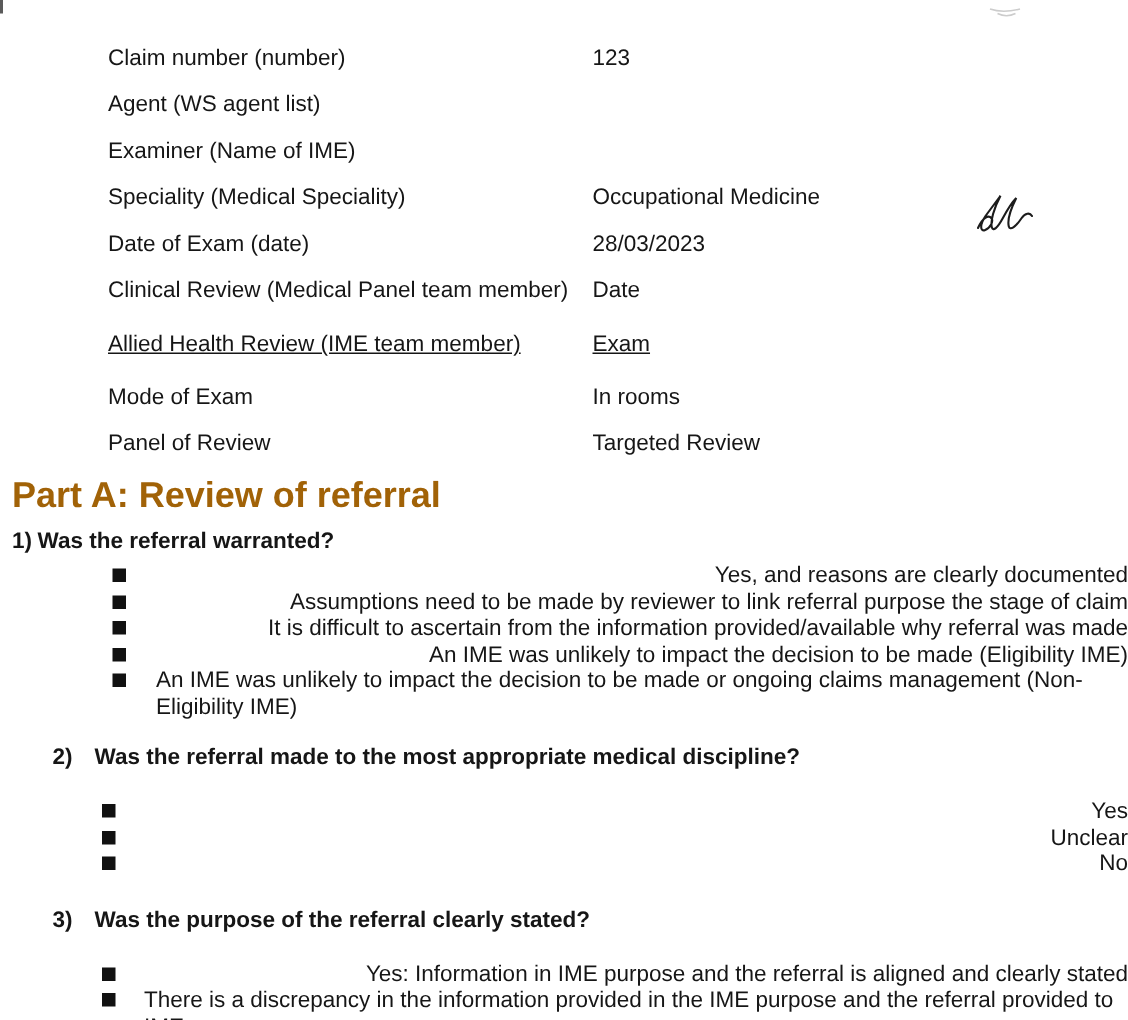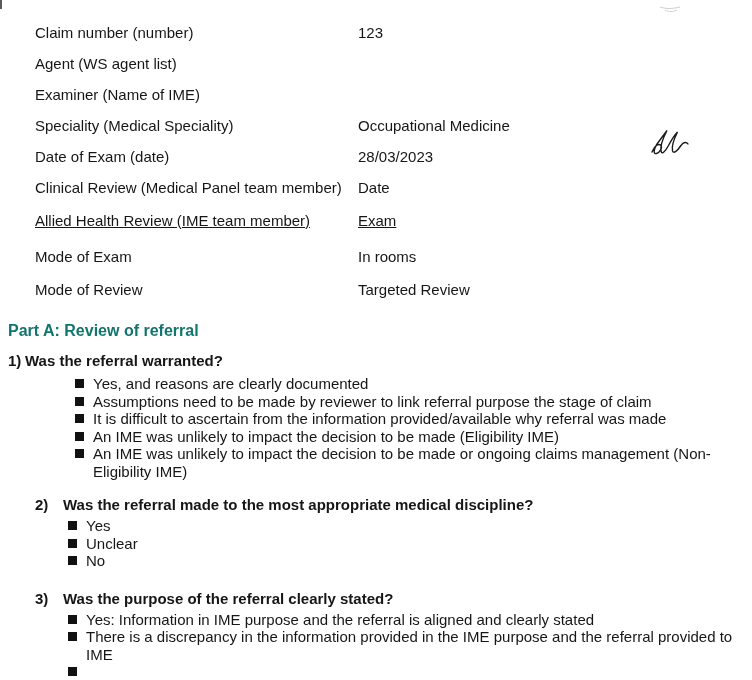--- a/index.html
+++ b/index.html
@@ -7,47 +7,47 @@
     width:752px; height:680px; background:#ffffff; overflow:hidden;
     position:relative; color:#161616;
     font-family:"Liberation Sans","DejaVu Sans",sans-serif;
   }
   
   .edge-mark { position:absolute; left:0; top:0; width:2px; height:9px; background:#5a5a5a; }
   .hand-artifact { position:absolute; left:656px; top:0; width:30px; height:8px; opacity:.5; }
 
   
   .form-section { padding:17px 0 0 35px; }
-  .form-row { display:flex; align-items:center; height:31px; font-size:15px; line-height:18px; }
+  .form-row { display:flex; align-items:flex-end; height:31px; font-size:15px; line-height:18px;margin-left:37px; }
   .form-row.h36 { height:36px;text-decoration:underline; }
   .form-row.h35 { height:35px; }
   .form-label { width:323px; flex:0 0 323px; }
   .form-value { flex:1; }
 
   
   .signature { position:absolute; left:648px; top:128px; width:44px; height:32px; }
   .signature svg { display:block; }
 
   
-  .part-a-title { margin:14px 0 0 8px; font-size:16px; line-height:24px; font-weight:bold; color:#0f766e; }
+  .part-a-title { margin:14px 0 0 8px; font-size:24px; line-height:24px; font-weight:bold; color:#a16207; }
 
   .question { font-size:15px; }
   .q1 { margin:9px 0 0 8px; }
   .q23 { margin-left:35px; }
   .q2 { margin-top:16px; }
   .q3 { margin-top:20px; }
 
   .q-heading { display:flex; font-weight:bold; line-height:18px; }
   .q1 .q-num { flex:0 0 17px; width:17px; }
   .q23 .q-num { flex:0 0 28px; width:28px; }
 
   .options { margin:5px 0 0 0; padding:0; list-style:none; }
   .q1 .options { margin-left:67px; }
-  .q23 .options { margin-left:33px; margin-top:3px; }
-  .opt { display:flex; line-height:17.5px; }
+  .q23 .options { margin-left:33px; margin-top:18px; }
+  .opt { display:flex; line-height:17.5px;justify-content:space-between; }
   .bullet { flex:0 0 9px; width:9px; height:9px; background:#111; margin:4px 9px 0 0; }
   .opt-text { max-width:648px; }
   .q23 .opt-text { max-width:656px; }
 </style>
 </head>
 <body>
 
 <div class="edge-mark"></div>
 <div class="hand-artifact">
   <svg width="30" height="8" viewBox="0 0 30 8">
@@ -80,21 +80,21 @@
   </div>
   <div class="form-row h36">
     <span class="form-label">Allied Health Review (IME team member)</span>
     <span class="form-value">Exam</span>
   </div>
   <div class="form-row h35">
     <span class="form-label">Mode of Exam</span>
     <span class="form-value">In rooms</span>
   </div>
   <div class="form-row">
-    <span class="form-label">Mode of Review</span>
+    <span class="form-label">Panel of Review</span>
     <span class="form-value">Targeted Review</span>
   </div>
 </div>
 
 <div class="signature" title="">
   <svg width="44" height="32" viewBox="0 0 44 32">
     <path d="M4,24 C7,17 11,15 13,17.5 C14.5,19.5 12,24.5 8.5,25.5 C5.5,26.3 5,22 9,16 L19,2.5 C14.5,11 12.2,19.5 13.2,23.5 C14,26.5 17,24 20.5,17.5 C24,11 27.5,6 29.5,4 C26.5,10 23.5,18.5 24.5,22.8 C25.3,26 29,23.5 33,17.5 M33,17.5 C35.5,14 38.5,13.5 40,16" stroke="#1c1c1c" stroke-width="1.4" fill="none" stroke-linecap="round"></path>
   </svg>
 </div>
 

